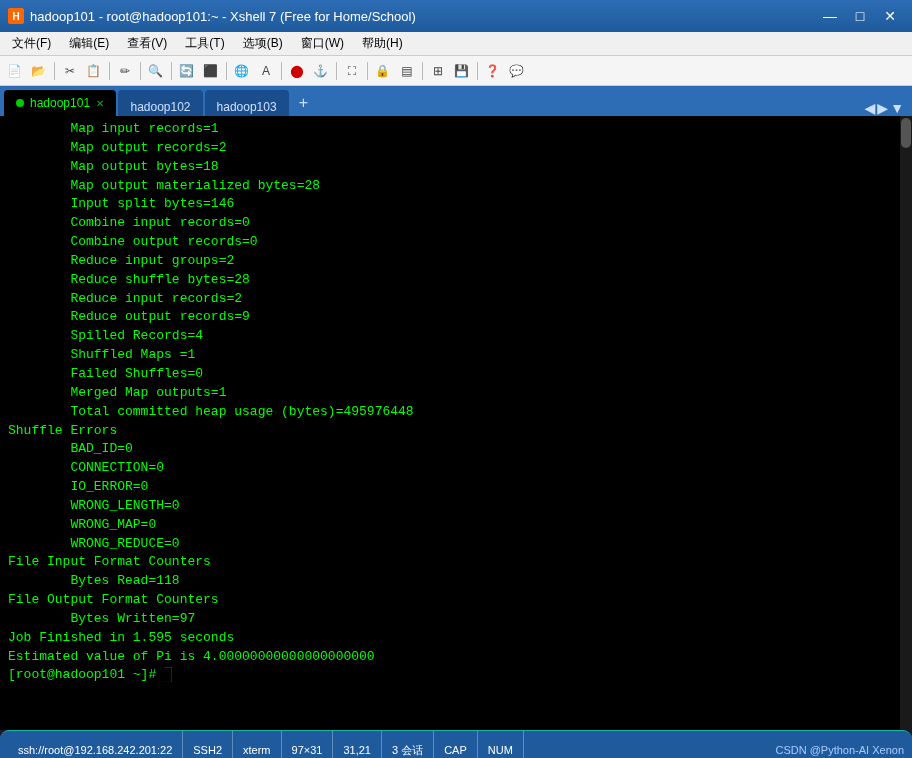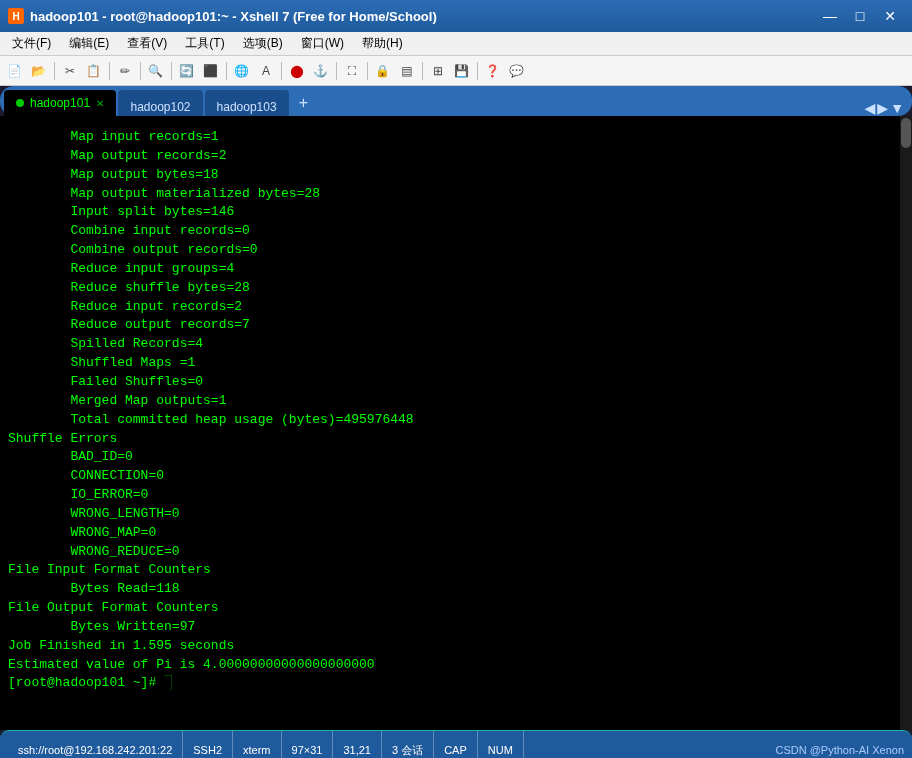--- a/index.html
+++ b/index.html
@@ -6,21 +6,21 @@
     body { width: 912px; height: 758px; overflow: hidden; font-family: 'Segoe UI', Arial, sans-serif; background: #1a1a2e; }
 
     
     .title-bar {
       display: flex; align-items: center; justify-content: space-between;
       background: linear-gradient(to bottom, #2d6db5, #1e5a9c);
       height: 32px; padding: 0 8px; user-select: none;
     }
     .title-bar-left { display: flex; align-items: center; gap: 6px; }
     .title-bar-icon { width: 16px; height: 16px; background: #ff6600; border-radius: 2px; font-size: 10px; display: flex; align-items: center; justify-content: center; color: white; font-weight: bold; }
-    .title-bar-text { color: white; font-size: 13px; font-weight: 700; }
+    .title-bar-text { color: white; font-size: 13px; font-weight: 400; }
     .title-bar-controls { display: flex; gap: 2px; }
     .title-btn { width: 28px; height: 22px; border: none; background: transparent; color: white; cursor: pointer; display: flex; align-items: center; justify-content: center; font-size: 14px; border-radius: 2px; }
 
     
     .menu-bar {
       background: #f0f0f0; height: 24px; display: flex; align-items: center;
       padding: 0 4px; border-bottom: 1px solid #ccc; gap: 2px;
     }
     .menu-item { padding: 2px 8px; font-size: 12px; color: #000; cursor: pointer; border-radius: 2px; }
 
@@ -28,39 +28,39 @@
     .toolbar {
       background: #f5f5f5; height: 30px; display: flex; align-items: center;
       padding: 0 4px; border-bottom: 1px solid #ccc; gap: 2px; overflow: hidden;
     }
     .toolbar-btn { width: 22px; height: 22px; border: 1px solid transparent; background: transparent; cursor: pointer; display: flex; align-items: center; justify-content: center; font-size: 12px; border-radius: 2px; color: #444; }
     .toolbar-sep { width: 1px; height: 18px; background: #bbb; margin: 0 2px; }
 
     
     .tabs-bar {
       background: #2d6db5; display: flex; align-items: flex-end;
-      padding: 0 4px; height: 30px; gap: 2px; border-radius: 14px;
+      padding: 0 4px; height: 30px; gap: 2px;
     }
     .tab {
       display: flex; align-items: center; gap: 6px; padding: 4px 12px;
       font-size: 12px; cursor: pointer; border-radius: 4px 4px 0 0;
       height: 26px; white-space: nowrap;
     }
     .tab.active { background: #000; color: #00ff00; }
     .tab.inactive { background: #1a4d8c; color: #cce0ff; flex-direction: column; }
     .tab-dot { width: 8px; height: 8px; border-radius: 50%; background: #00cc00; }
     .tab-close { font-size: 10px; color: inherit; opacity: 0.7; }
     .tab-add { color: #cce0ff; font-size: 16px; padding: 4px 8px; cursor: pointer; }
     .tab-arrows { color: #cce0ff; font-size: 14px; padding: 0 4px; margin-left: auto; display: flex; gap: 2px; }
 
     
     .terminal {
       background: #000; flex: 1; overflow: hidden;
       font-family: 'Courier New', Courier, monospace;
-      font-size: 13px; color: #00ff00; padding: 12px 8px;
+      font-size: 13px; color: #00ff00; padding: 4px 8px;
       height: calc(758px - 32px - 24px - 30px - 30px - 28px);
       position: relative;
     }
     .terminal-line { line-height: 1.45; white-space: pre; }
     .scrollbar-area {
       position: absolute; right: 0; top: 0; bottom: 0; width: 12px;
       background: #1a1a1a;
     }
     .scrollbar-thumb {
       position: absolute; right: 1px; top: 2px; width: 10px; height: 30px;
@@ -158,24 +158,24 @@
 </div>
 
 <div class="terminal">
   <div class="terminal-line">        Map input records=1</div>
   <div class="terminal-line">        Map output records=2</div>
   <div class="terminal-line">        Map output bytes=18</div>
   <div class="terminal-line">        Map output materialized bytes=28</div>
   <div class="terminal-line">        Input split bytes=146</div>
   <div class="terminal-line">        Combine input records=0</div>
   <div class="terminal-line">        Combine output records=0</div>
-  <div class="terminal-line">        Reduce input groups=4</div>
+  <div class="terminal-line">        Reduce input groups=2</div>
   <div class="terminal-line">        Reduce shuffle bytes=28</div>
   <div class="terminal-line">        Reduce input records=2</div>
-  <div class="terminal-line">        Reduce output records=7</div>
+  <div class="terminal-line">        Reduce output records=9</div>
   <div class="terminal-line">        Spilled Records=4</div>
   <div class="terminal-line">        Shuffled Maps =1</div>
   <div class="terminal-line">        Failed Shuffles=0</div>
   <div class="terminal-line">        Merged Map outputs=1</div>
   <div class="terminal-line">        Total committed heap usage (bytes)=495976448</div>
   <div class="terminal-line">Shuffle Errors</div>
   <div class="terminal-line">        BAD_ID=0</div>
   <div class="terminal-line">        CONNECTION=0</div>
   <div class="terminal-line">        IO_ERROR=0</div>
   <div class="terminal-line">        WRONG_LENGTH=0</div>

